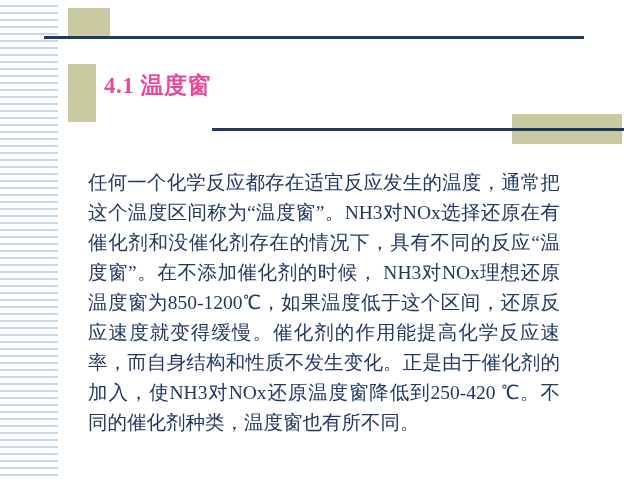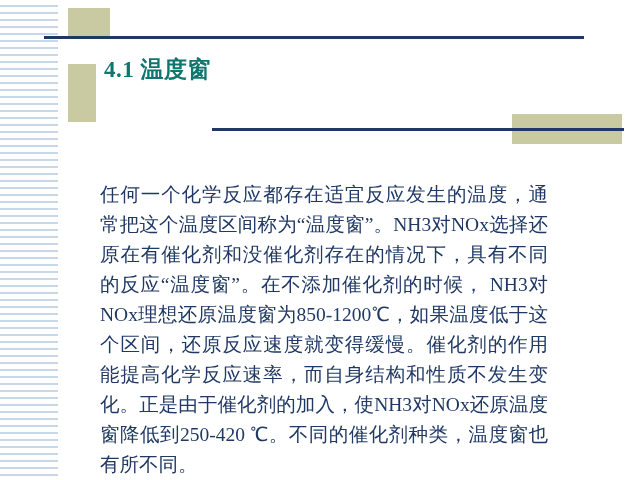--- a/index.html
+++ b/index.html
@@ -74,43 +74,43 @@
     left: 212px;
     top: 128px;
     width: 412px;
     height: 3px;
     background: #1f3864;
   }
   
   .title {
     position: absolute;
     left: 104px;
-    top: 54px;
+    top: 70px;
     font-family: "Liberation Serif", serif;
     font-size: 23px;
     font-weight: bold;
-    color: #0f766e;
+    color: #ec4899;
     letter-spacing: 0.5px;
     white-space: nowrap;
   }
   
   .body-text {
     position: absolute;
     left: 88px;
     top: 168px;
     width: 472px;
     font-family: "Liberation Serif", serif;
     font-size: 19.5px;
     line-height: 30px;
     color: #1f3864;
     text-align: justify;
     text-justify: inter-ideograph;
   }
   .body-text p {
-    margin: 12px;
+    margin: 0;
     text-indent: 0;
   }
 </style>
 </head>
 <body>
 
 <div class="slide">
 
   <div class="left-stripes"></div>
 

